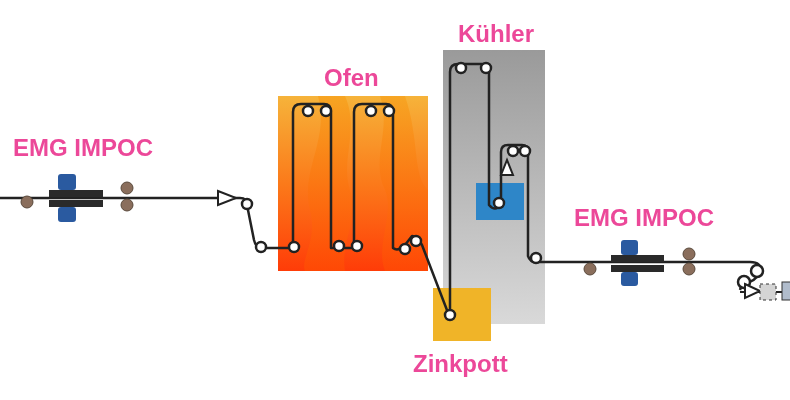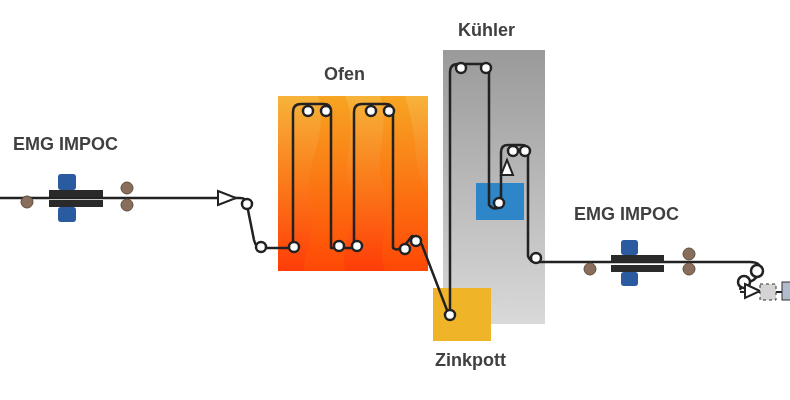--- a/index.html
+++ b/index.html
@@ -1,19 +1,19 @@
 <!DOCTYPE html>
 <html><head>
 <meta charset="utf-8">
 <style>
   html, body { margin:0; padding:0; background:#ffffff; }
   body { width:790px; height:400px; position:relative; overflow:hidden;
          font-family:"Liberation Sans", sans-serif; }
   svg { position:absolute; left:0; top:0; }
-  .label { position:absolute; font-weight:bold; color:#404040; font-size:18px;
+  .label { position:absolute; font-weight:bold; color:#ec4899; font-size:24px;
            white-space:nowrap; font-family:"Liberation Sans", sans-serif; }
 </style>
 </head>
 <body>
 
 <svg width="790" height="400" viewBox="0 0 790 400">
   <defs>
     <linearGradient id="ovenGrad" x1="0" y1="0" x2="0" y2="1">
       <stop offset="0" stop-color="#f6b33a"></stop>
       <stop offset="0.5" stop-color="#fb7a1a"></stop>
@@ -99,14 +99,14 @@
     <rect x="621" y="240" width="17" height="15" rx="3" fill="#2a5aa0"></rect>
     <rect x="621" y="272" width="17" height="14" rx="3" fill="#2a5aa0"></rect>
     <circle cx="689" cy="254" r="6" fill="#8a6e5c" stroke="#5a4a3c"></circle>
     <circle cx="689" cy="269" r="6" fill="#8a6e5c" stroke="#5a4a3c"></circle>
   </g>
 </svg>
 
 <div class="label" style="left:13px; top:134px;">EMG IMPOC</div>
 <div class="label" style="left:324px; top:64px;">Ofen</div>
 <div class="label" style="left:458px; top:20px;">Kühler</div>
-<div class="label" style="left:435px; top:350px;">Zinkpott</div>
+<div class="label" style="left:413px; top:350px;">Zinkpott</div>
 <div class="label" style="left:574px; top:204px;">EMG IMPOC</div>
 
 </body></html>

